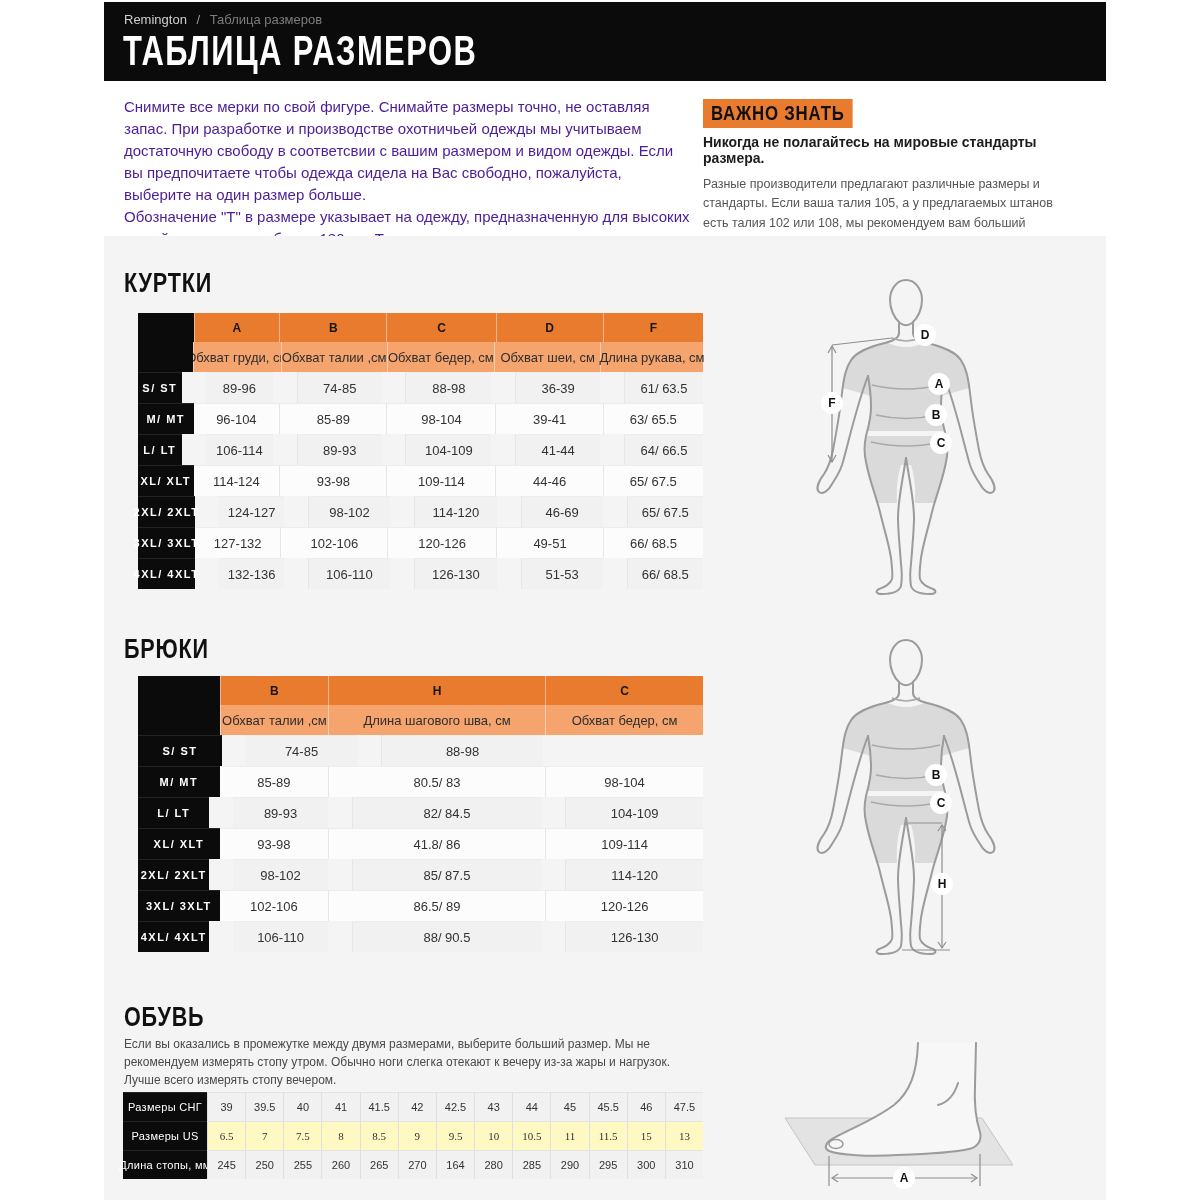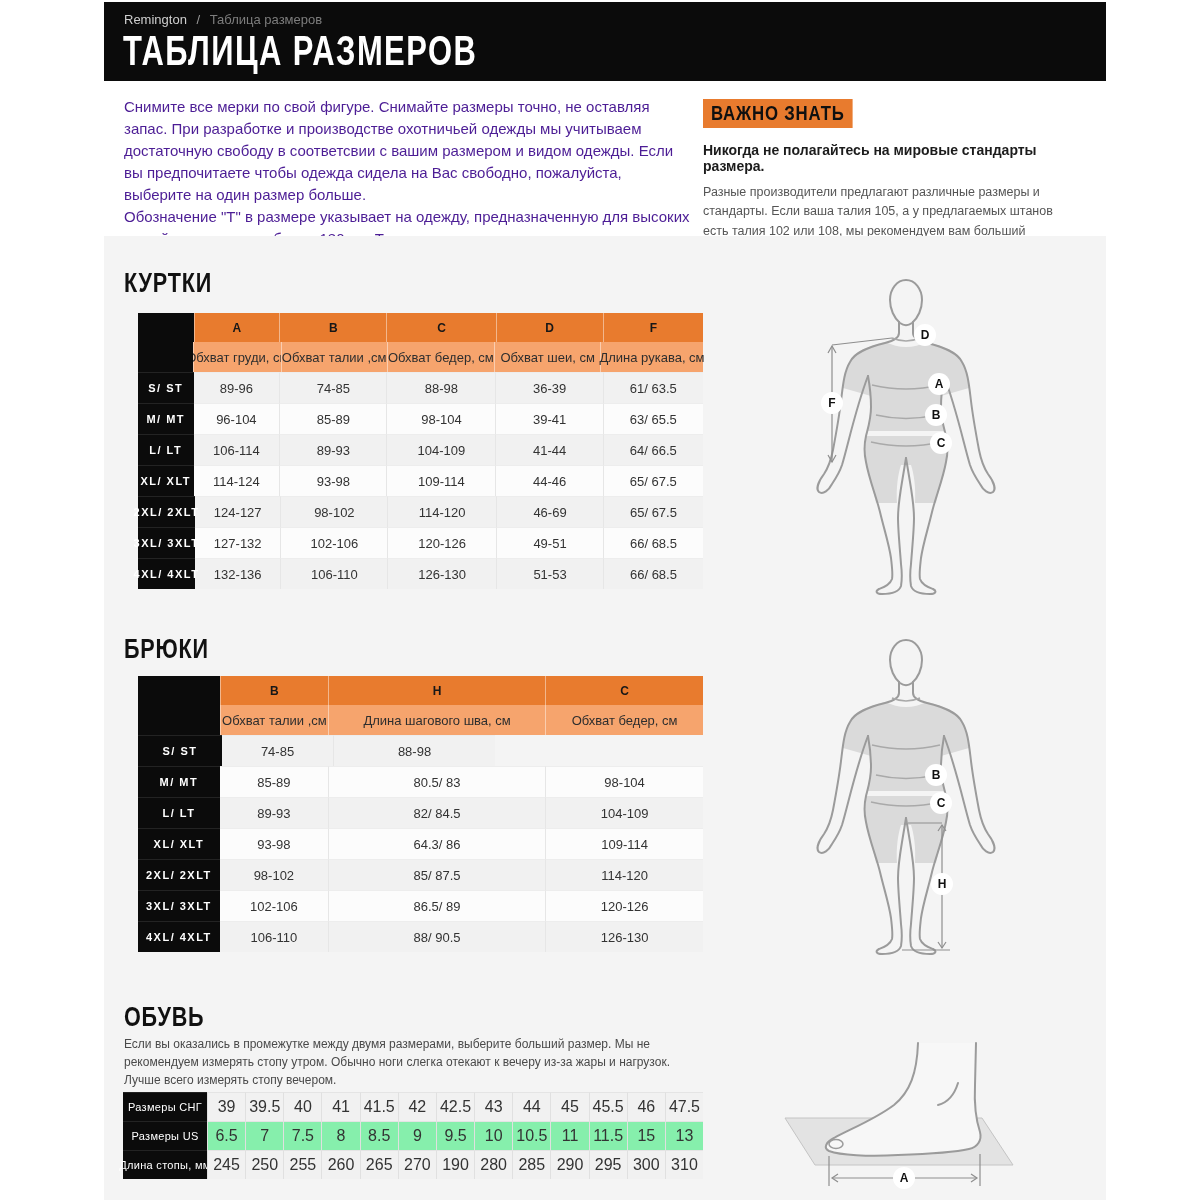--- a/index.html
+++ b/index.html
@@ -16,21 +16,21 @@
   .crumb.cur { color:#7d7d7d; }
   .hero-title { position:absolute; left:19px; top:24px; color:#fff; font-size:43px; font-weight:700;
                 letter-spacing:2px; white-space:nowrap; transform:scaleX(.72); transform-origin:0 50%; }
 
   
   .intro { position:absolute; left:124px; top:96px; width:566px; font-size:15px; line-height:1.47; color:#4c1d95; }
   .aside { position:absolute; left:703px; top:99px; width:363px; }
   .badge { display:inline-block; background:#e87b2e; color:#101010; padding:2px 10px 3px;
            font-size:21px; font-weight:700; letter-spacing:1px; white-space:nowrap;
            transform:scaleX(.8); transform-origin:0 50%; }
-  .lead { margin-top:14px; font-size:14px; font-weight:700; color:#1c1c1c; }
+  .lead { margin-top:6px; font-size:14px; font-weight:700; color:#1c1c1c; }
   .aside-body { margin-top:9px; font-size:12.5px; line-height:1.55; color:#555; }
 
   
   .graybg { position:absolute; left:104px; top:236px; width:1002px; height:964px; background:#f4f4f4; }
   .sec-title { position:absolute; left:20px; font-size:27px; font-weight:700; color:#111;
                letter-spacing:1px; white-space:nowrap; transform:scaleX(.8); transform-origin:0 50%; }
   .t1 { top:32px; } .t2 { top:398px; } .t3 { top:766px; }
   .shoes-note { position:absolute; left:20px; top:799px; width:548px; font-size:12px; line-height:1.5; color:#4a4a4a; }
 
   
@@ -40,37 +40,37 @@
   .cell { display:flex; align-items:center; justify-content:center; }
   .h1 .cell { height:29px; background:#e87b2e; border-left:1px solid rgba(255,255,255,.45); }
   .h2 .cell { height:30px; background:#f6a46d; border-left:1px solid rgba(255,255,255,.45); }
   .h1 .cell:first-child, .h2 .cell:first-child { border-left:none; }
   .cell.black { background:#0b0b0b; position:relative; z-index:2; border-left:none;margin-left:15px; }
   .letter { font-size:12px; font-weight:700; color:#171717; }
   .measure { font-size:13px; color:#2e2e2e; white-space:nowrap; overflow:visible; z-index:1; }
   .dr .cell { height:31px; }
   .dr .val { border-left:1px solid #e6e6e6; border-top:1px solid #ededed; font-size:13px; color:#333; }
   .dr .val.first { border-left:none; }
-  .dr.odd  .val { background:#f1f1f1; }
+  .dr.odd  .val { background:#f1f1f1;margin-left:24px; }
   .dr.even .val { background:#fcfcfc; }
   .size { color:#fff; font-size:11px; font-weight:700; letter-spacing:1.5px; white-space:nowrap;
           border-top:1px solid rgba(255,255,255,.10); }
   #jackets-table .c0{width:57px;} #jackets-table .c1{width:88px;} #jackets-table .c2{width:110px;}
   #jackets-table .c3{width:112px;} #jackets-table .c4{width:110px;} #jackets-table .c5{width:103px;}
   #pants-table .c0{width:84px;} #pants-table .c1{width:111px;} #pants-table .c2{width:223px;} #pants-table .c3{width:162px;}
 
   
   .stable { position:absolute; left:19px; top:856px; width:580px; }
   .s-row { display:flex; width:580px; }
   .s-row .cell { height:29px; }
   .s-label { width:84px; background:#0b0b0b; color:#fff; font-size:11px; letter-spacing:.3px; white-space:nowrap;
              border-top:1px solid rgba(255,255,255,.10); }
-  .s-val { flex:1; font-size:16px; color:#333; border-left:1px solid #e0e0e0; border-top:1px solid #e4e4e4; }
+  .s-val { flex:1; font-size:11px; color:#333; border-left:1px solid #e0e0e0; border-top:1px solid #e4e4e4; }
   .s-row.alt .s-val { background:#f1f1f1; }
-  .s-row:not(.alt) .s-val { background:#86efac; }
+  .s-row:not(.alt) .s-val { background:#fef9c3;font-family:Liberation Serif, serif; }
 
   
   .fig { position:absolute; }
   #fig-jacket { left:692px; top:36px; }
   #fig-pants  { left:692px; top:396px; }
   #fig-foot   { left:676px; top:792px; }
   .fig-label-text { font-family:"Liberation Sans", sans-serif; font-size:12px; font-weight:700; fill:#111; }
 </style>
 </head>
 <body>
@@ -251,21 +251,21 @@
         </div>
         <div class="row dr odd">
           <div class="cell c0 black size">L/ LT</div>
           <div class="cell c1 val first">89-93</div>
           <div class="cell c2 val">82/ 84.5</div>
           <div class="cell c3 val">104-109</div>
         </div>
         <div class="row dr even">
           <div class="cell c0 black size">XL/ XLT</div>
           <div class="cell c1 val first">93-98</div>
-          <div class="cell c2 val">64.3/ 86</div>
+          <div class="cell c2 val">41.8/ 86</div>
           <div class="cell c3 val">109-114</div>
         </div>
         <div class="row dr odd">
           <div class="cell c0 black size">2XL/ 2XLT</div>
           <div class="cell c1 val first">98-102</div>
           <div class="cell c2 val">85/ 87.5</div>
           <div class="cell c3 val">114-120</div>
         </div>
         <div class="row dr even">
           <div class="cell c0 black size">3XL/ 3XLT</div>
@@ -340,21 +340,21 @@
           <div class="cell s-val">13</div>
         </div>
         <div class="s-row alt">
           <div class="cell s-label">Длина стопы, мм</div>
           <div class="cell s-val">245</div>
           <div class="cell s-val">250</div>
           <div class="cell s-val">255</div>
           <div class="cell s-val">260</div>
           <div class="cell s-val">265</div>
           <div class="cell s-val">270</div>
-          <div class="cell s-val">190</div>
+          <div class="cell s-val">164</div>
           <div class="cell s-val">280</div>
           <div class="cell s-val">285</div>
           <div class="cell s-val">290</div>
           <div class="cell s-val">295</div>
           <div class="cell s-val">300</div>
           <div class="cell s-val">310</div>
         </div>
       </div>
 
     <svg id="fig-foot" class="fig" width="330" height="165" viewBox="0 0 330 165">

